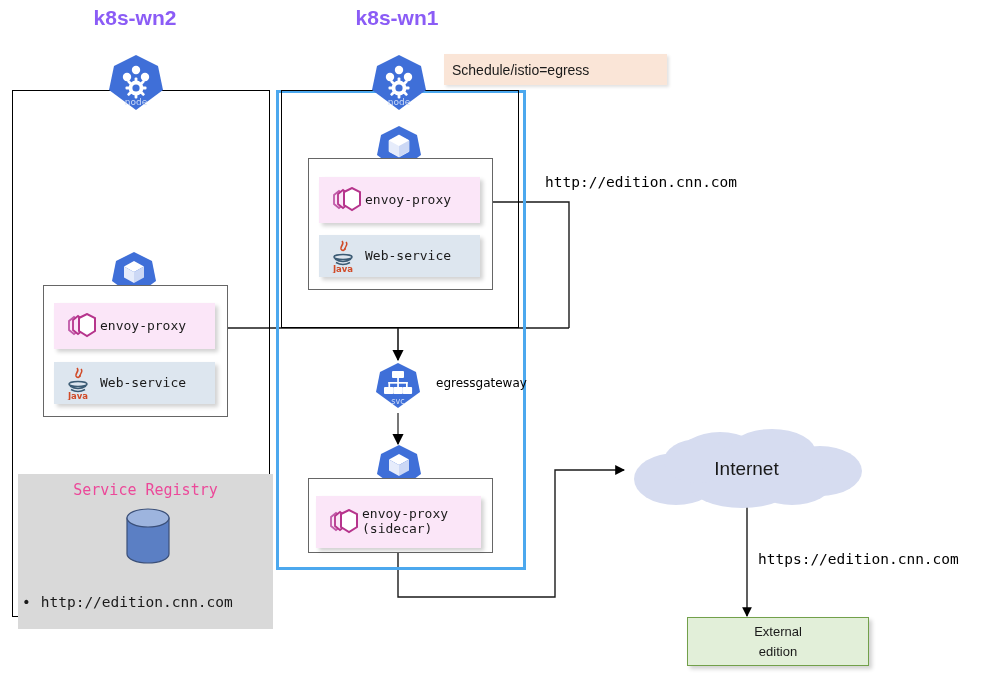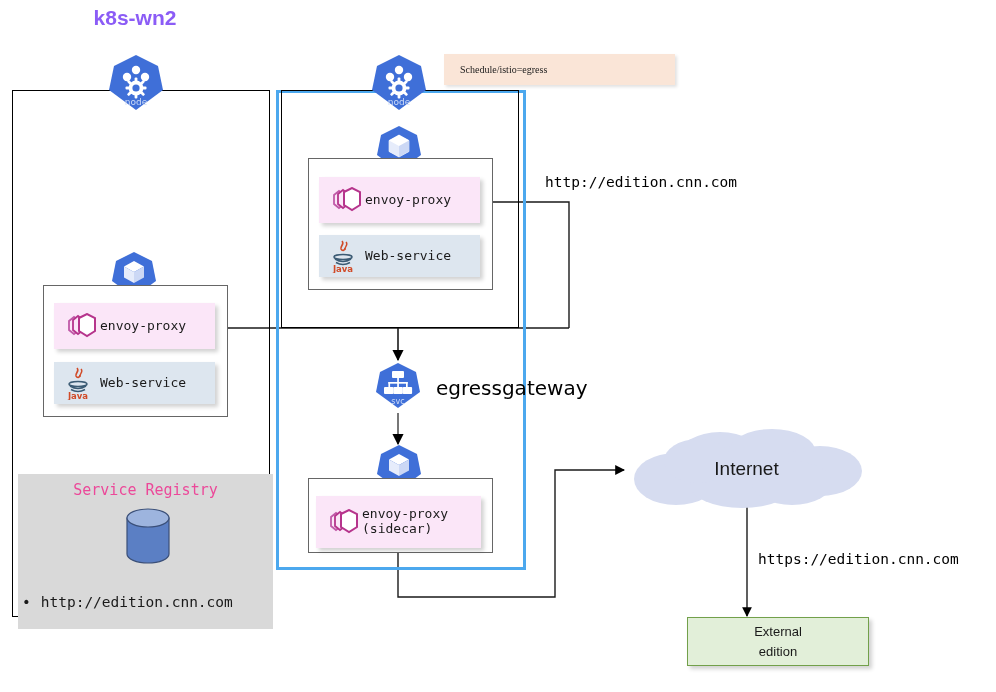--- a/index.html
+++ b/index.html
@@ -82,32 +82,32 @@
 
   
   .mono-label {
     font-family: "DejaVu Sans Mono", monospace;
     font-size: 14.5px;
     color: #000000;
     white-space: nowrap;
   }
   .sched-chip {
     background: #fae5d7;
-    font-family: Liberation Serif, serif;
-    font-size: 10px;
+    font-family: Liberation Sans, sans-serif;
+    font-size: 14px;
     color: #1a1a1a;
     display: flex;
     align-items: center;
-    padding-left: 16px;
+    padding-left: 8px;
     white-space: nowrap;
     box-shadow: 2px 2px 3px rgba(0,0,0,0.12);
   }
   .svc-name {
     font-family: "DejaVu Sans", sans-serif;
-    font-size: 20px;
+    font-size: 12px;
     color: #000000;
     white-space: nowrap;
   }
 
   
   .cloud-text {
     font-family: "Liberation Sans", sans-serif;
     font-size: 19px;
     color: #1a1a1a;
     text-align: center;
@@ -156,20 +156,21 @@
     <path d="M 398 328 L 398 360" stroke="#1a1a1a" stroke-width="1.6" fill="none" marker-end="url(#arrow)"></path>
 
     <path d="M 398 413 L 398 444" stroke="#555555" stroke-width="1.6" fill="none" marker-end="url(#arrow)"></path>
 
     <path d="M 398 546 L 398 597 L 555 597 L 555 470 L 624 470" stroke="#1a1a1a" stroke-width="1.4" fill="none" marker-end="url(#arrow)"></path>
 
     <path d="M 747 505 L 747 616" stroke="#1a1a1a" stroke-width="1.4" fill="none" marker-end="url(#arrow)"></path>
   </svg>
 
   <div class="abs node-title" style="left:60px; top:6px; width:150px;">k8s-wn2</div>
+  <div class="abs node-title" style="left:322px; top:6px; width:150px;">k8s-wn1</div>
 
   <div class="abs node-box" style="left:12px; top:90px; width:258px; height:527px;"></div>
 
   <div class="abs blue-box" style="left:276px; top:90px; width:250px; height:480px;"></div>
 
   <div class="abs node-box" style="left:281px; top:90px; width:238px; height:238px;"></div>
 
   <div class="abs sched-chip" style="left:444px; top:54px; width:215px; height:31px;">
     <span>Schedule/istio=egress</span>
   </div>

